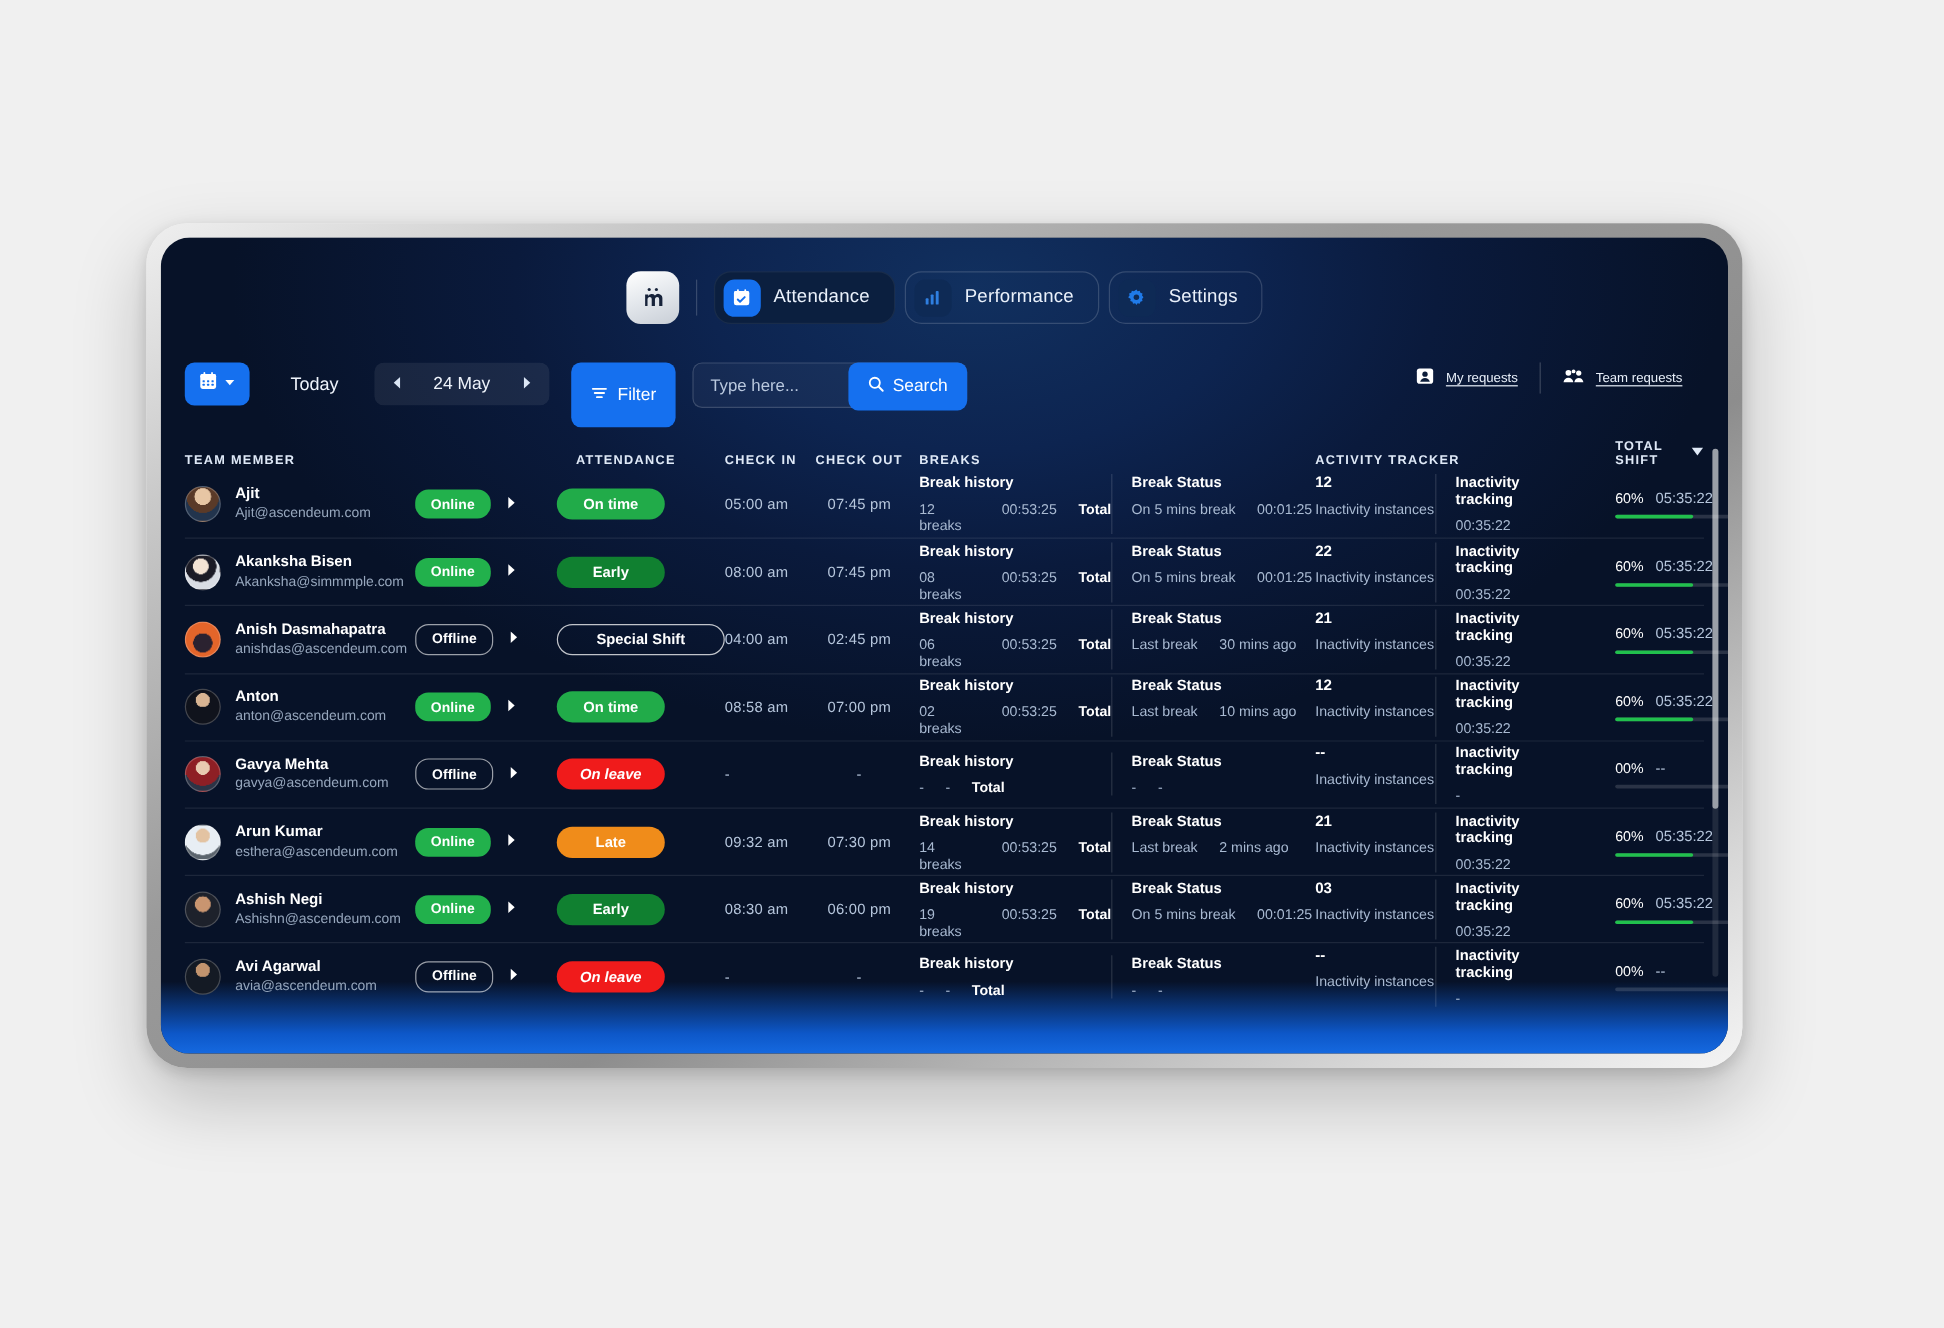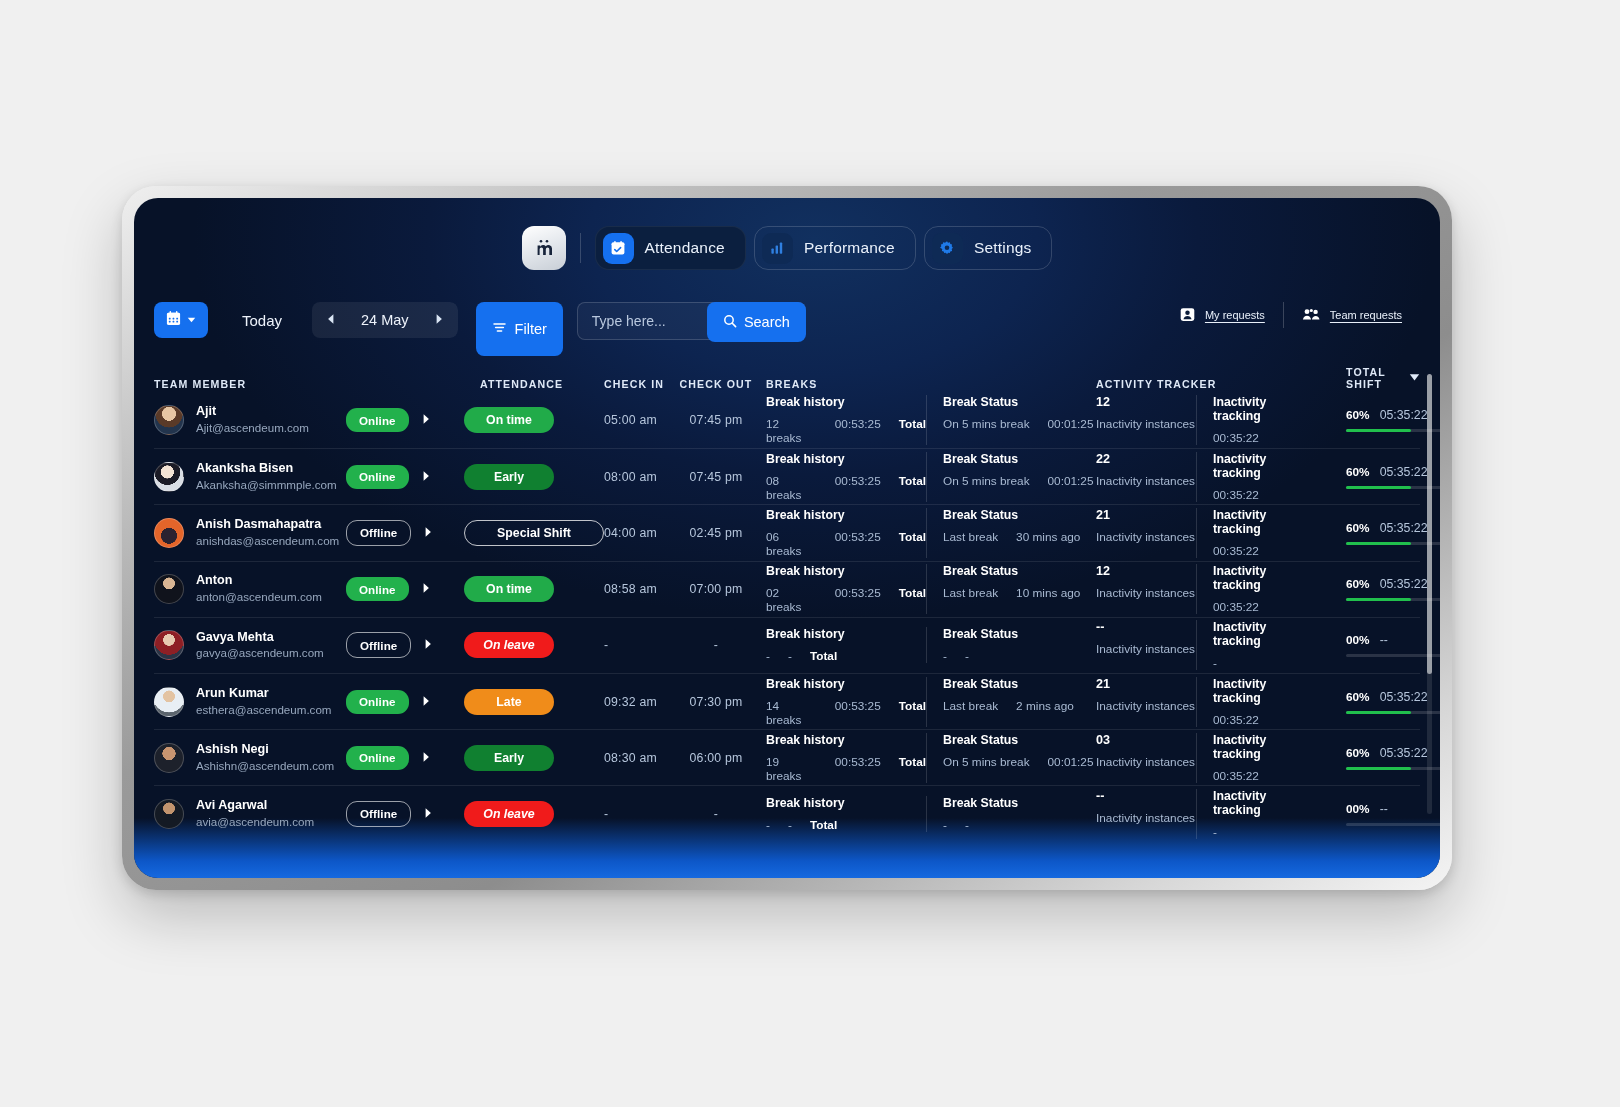--- a/index.html
+++ b/index.html
@@ -194,21 +194,21 @@
   .act-inner { display:flex; }
   .act-col { width:100px; }
   .act-col.second { border-left:1px solid rgba(255,255,255,.14); padding-left:16px; }
   .act-num { color:#fff; font-size:12.6px; font-weight:700; margin-bottom:8px; }
   .act-sub { color:#a9bad2; font-size:11.8px; }
   .act-title { color:#fff; font-size:12.3px; font-weight:700; margin-bottom:8px; }
 
   
   .shift-box { width:108px; }
   .shift-top { display:flex; align-items:baseline; gap:10px; }
-  .shift-pct { color:#fff; font-size:11.8px; font-weight:700; }
+  .shift-pct { color:#fff; font-size:11.8px; font-weight:400; }
   .shift-time { color:#b6c6dc; font-size:12.3px; }
   .bar { margin-top:7px; height:3px; border-radius:2px; background:rgba(255,255,255,.14); }
   .bar > i { display:block; height:100%; border-radius:2px; background:#21c04d; }
 
   
   #vscroll {
     position:absolute; right:8px; top:176px; width:5px; height:440px;
     border-radius:3px; background:rgba(255,255,255,.10);
   }
   #vscroll > i {

